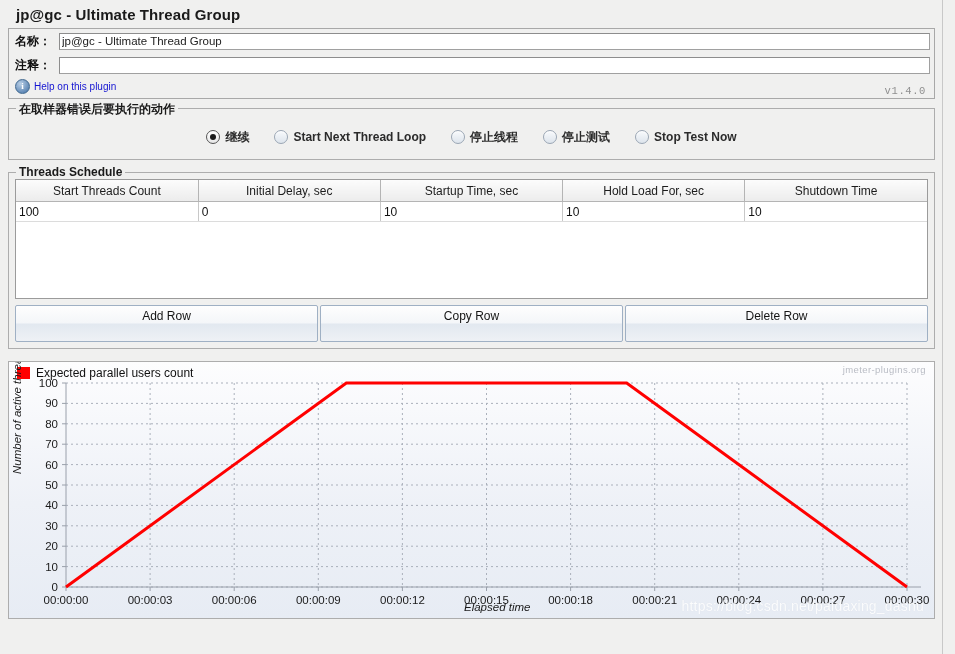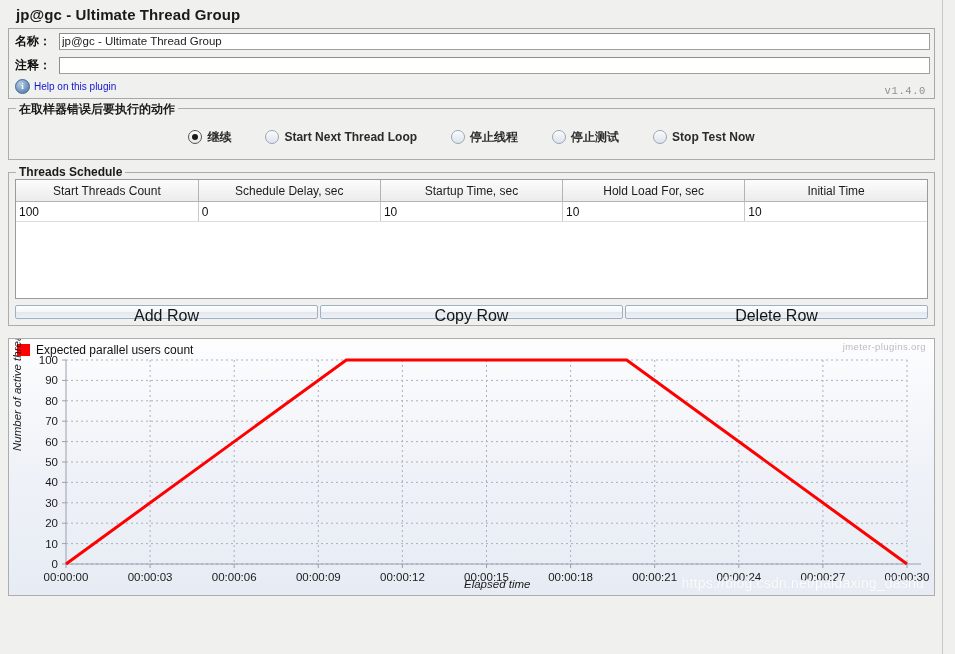--- a/index.html
+++ b/index.html
@@ -132,21 +132,21 @@
     color: #1a1a1a;
   }
 
   
   .radio-row {
     display: flex;
     align-items: center;
     justify-content: center;
     height: 44px;
     padding-top: 6px;
-    gap: 16px;
+    gap: 7px;
   }
   .radio-item {
     display: flex;
     align-items: center;
     margin: 0 9px;
     cursor: pointer;
   }
   .radio-dot {
     width: 12px; height: 12px;
     border-radius: 50%;
@@ -217,24 +217,24 @@
   }
 
   
   .btn-row {
     display: flex;
     margin: 6px 6px 0 6px;
     gap: 0;
   }
   .btn {
     flex: 1;
-    height: 14px;
+    height: 37px;
     line-height: 20px;
     text-align: center;
-    font-size: 16px;
+    font-size: 12px;
     color: #141414;
     background: linear-gradient(to bottom, #fefefe 0%, #f4f6f9 48%, #e2e8f0 52%, #eef1f5 100%);
     border: 1px solid #9fb0c4;
     border-radius: 2px;
     margin-right: 2px;
     cursor: pointer;
     box-sizing: border-box;
   }
   .btn:last-child { margin-right: 0; }
 
@@ -367,24 +367,24 @@
           <colgroup>
             <col style="width:20%">
               <col style="width:20%">
               <col style="width:20%">
               <col style="width:20%">
               <col style="width:20%">
           </colgroup>
           <thead>
             <tr>
               <th>Start Threads Count</th>
-              <th>Schedule Delay, sec</th>
+              <th>Initial Delay, sec</th>
               <th>Startup Time, sec</th>
               <th>Hold Load For, sec</th>
-              <th>Initial Time</th>
+              <th>Shutdown Time</th>
             </tr>
           </thead>
           <tbody>
             <tr>
               <td>100</td>
               <td>0</td>
               <td>10</td>
               <td>10</td>
               <td>10</td>
             </tr>

